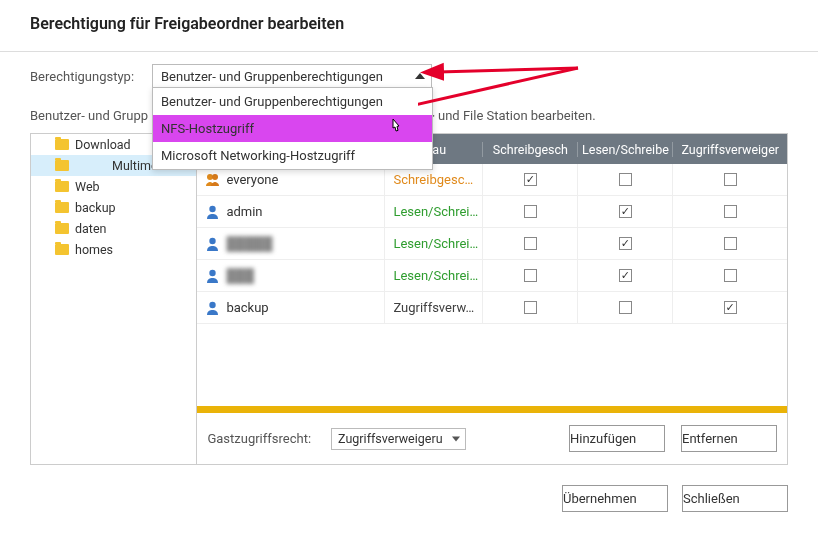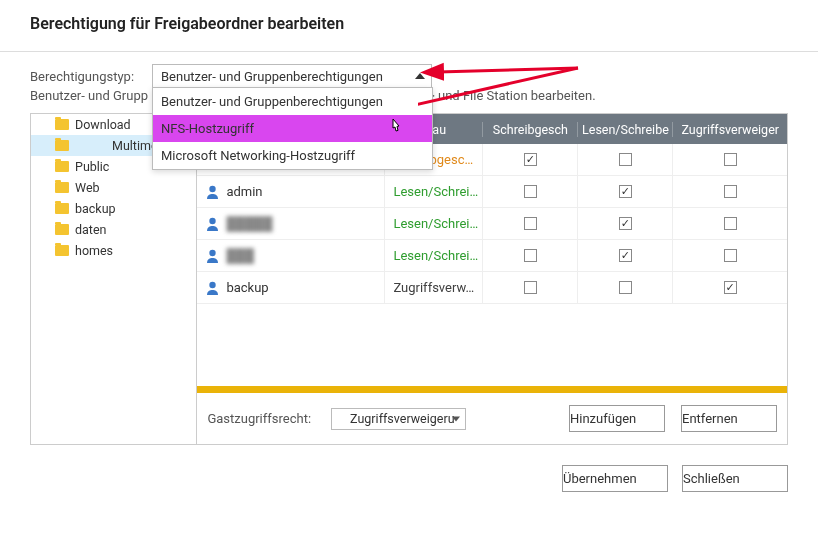--- a/index.html
+++ b/index.html
@@ -16,21 +16,21 @@
   }
   .dialog { width: 818px; }
   .title {
     font-size: 16px;
     font-weight: 600;
     color: #222;
     padding: 14px 30px 18px;
     border-bottom: 1px solid #ddd;
   }
   .content { padding: 12px 30px 0; position: relative; }
-  .row { display: flex; align-items: center; margin-bottom: 0; position: relative; }
+  .row { display: flex; align-items: center; margin-bottom: 20px; position: relative; }
   .row .lbl { width: 122px; color: #555; }
   .select {
     flex: 1; max-width: 280px;
     border: 1px solid #bbb;
     padding: 4px 22px 4px 8px;
     position: relative;
     background: #fff;
     cursor: pointer;
     height: 24px;
     display: flex; align-items: center;
@@ -149,21 +149,21 @@
   }
   .chk.on::after { content:"✓"; color:#333; }
   .bottom-bar {
     border-top:7px solid #eab308;
     padding: 12px 10px;
     display:flex; align-items:center; gap:16px;margin-top:45px;
   }
   .bottom-bar .lbl2 { color:#555; margin-right:4px; }
   .mini-select {
     border:1px solid #bbb;
-    padding:2px 20px 2px 18px;
+    padding:2px 20px 2px 6px;
     position:relative; background:#fff; cursor:pointer;
     width:135px; height:22px; display:flex; align-items:center;
     font-size:12.5px;
   }
   .mini-select .tri2 {
     position:absolute; right:5px; top:50%; transform:translateY(-50%);
     width:0;height:0;
     border-left:4px solid transparent; border-right:4px solid transparent;
     border-top:5px solid #555;
   }
@@ -231,24 +231,20 @@
     <div class="main-panel">
       <div class="sidebar">
         <div id="folders">
             <div class="folder">
               <span class="folder-icon"></span>
               <span>Download</span>
             </div>
             <div class="folder sel">
               <span class="folder-icon"></span>
               <span>Multimedia</span>
-            </div>
-            <div class="folder">
-              <span class="folder-icon"></span>
-              <span>Public</span>
             </div>
             <div class="folder">
               <span class="folder-icon"></span>
               <span>Web</span>
             </div>
             <div class="folder">
               <span class="folder-icon"></span>
               <span>backup</span>
             </div>
             <div class="folder">

